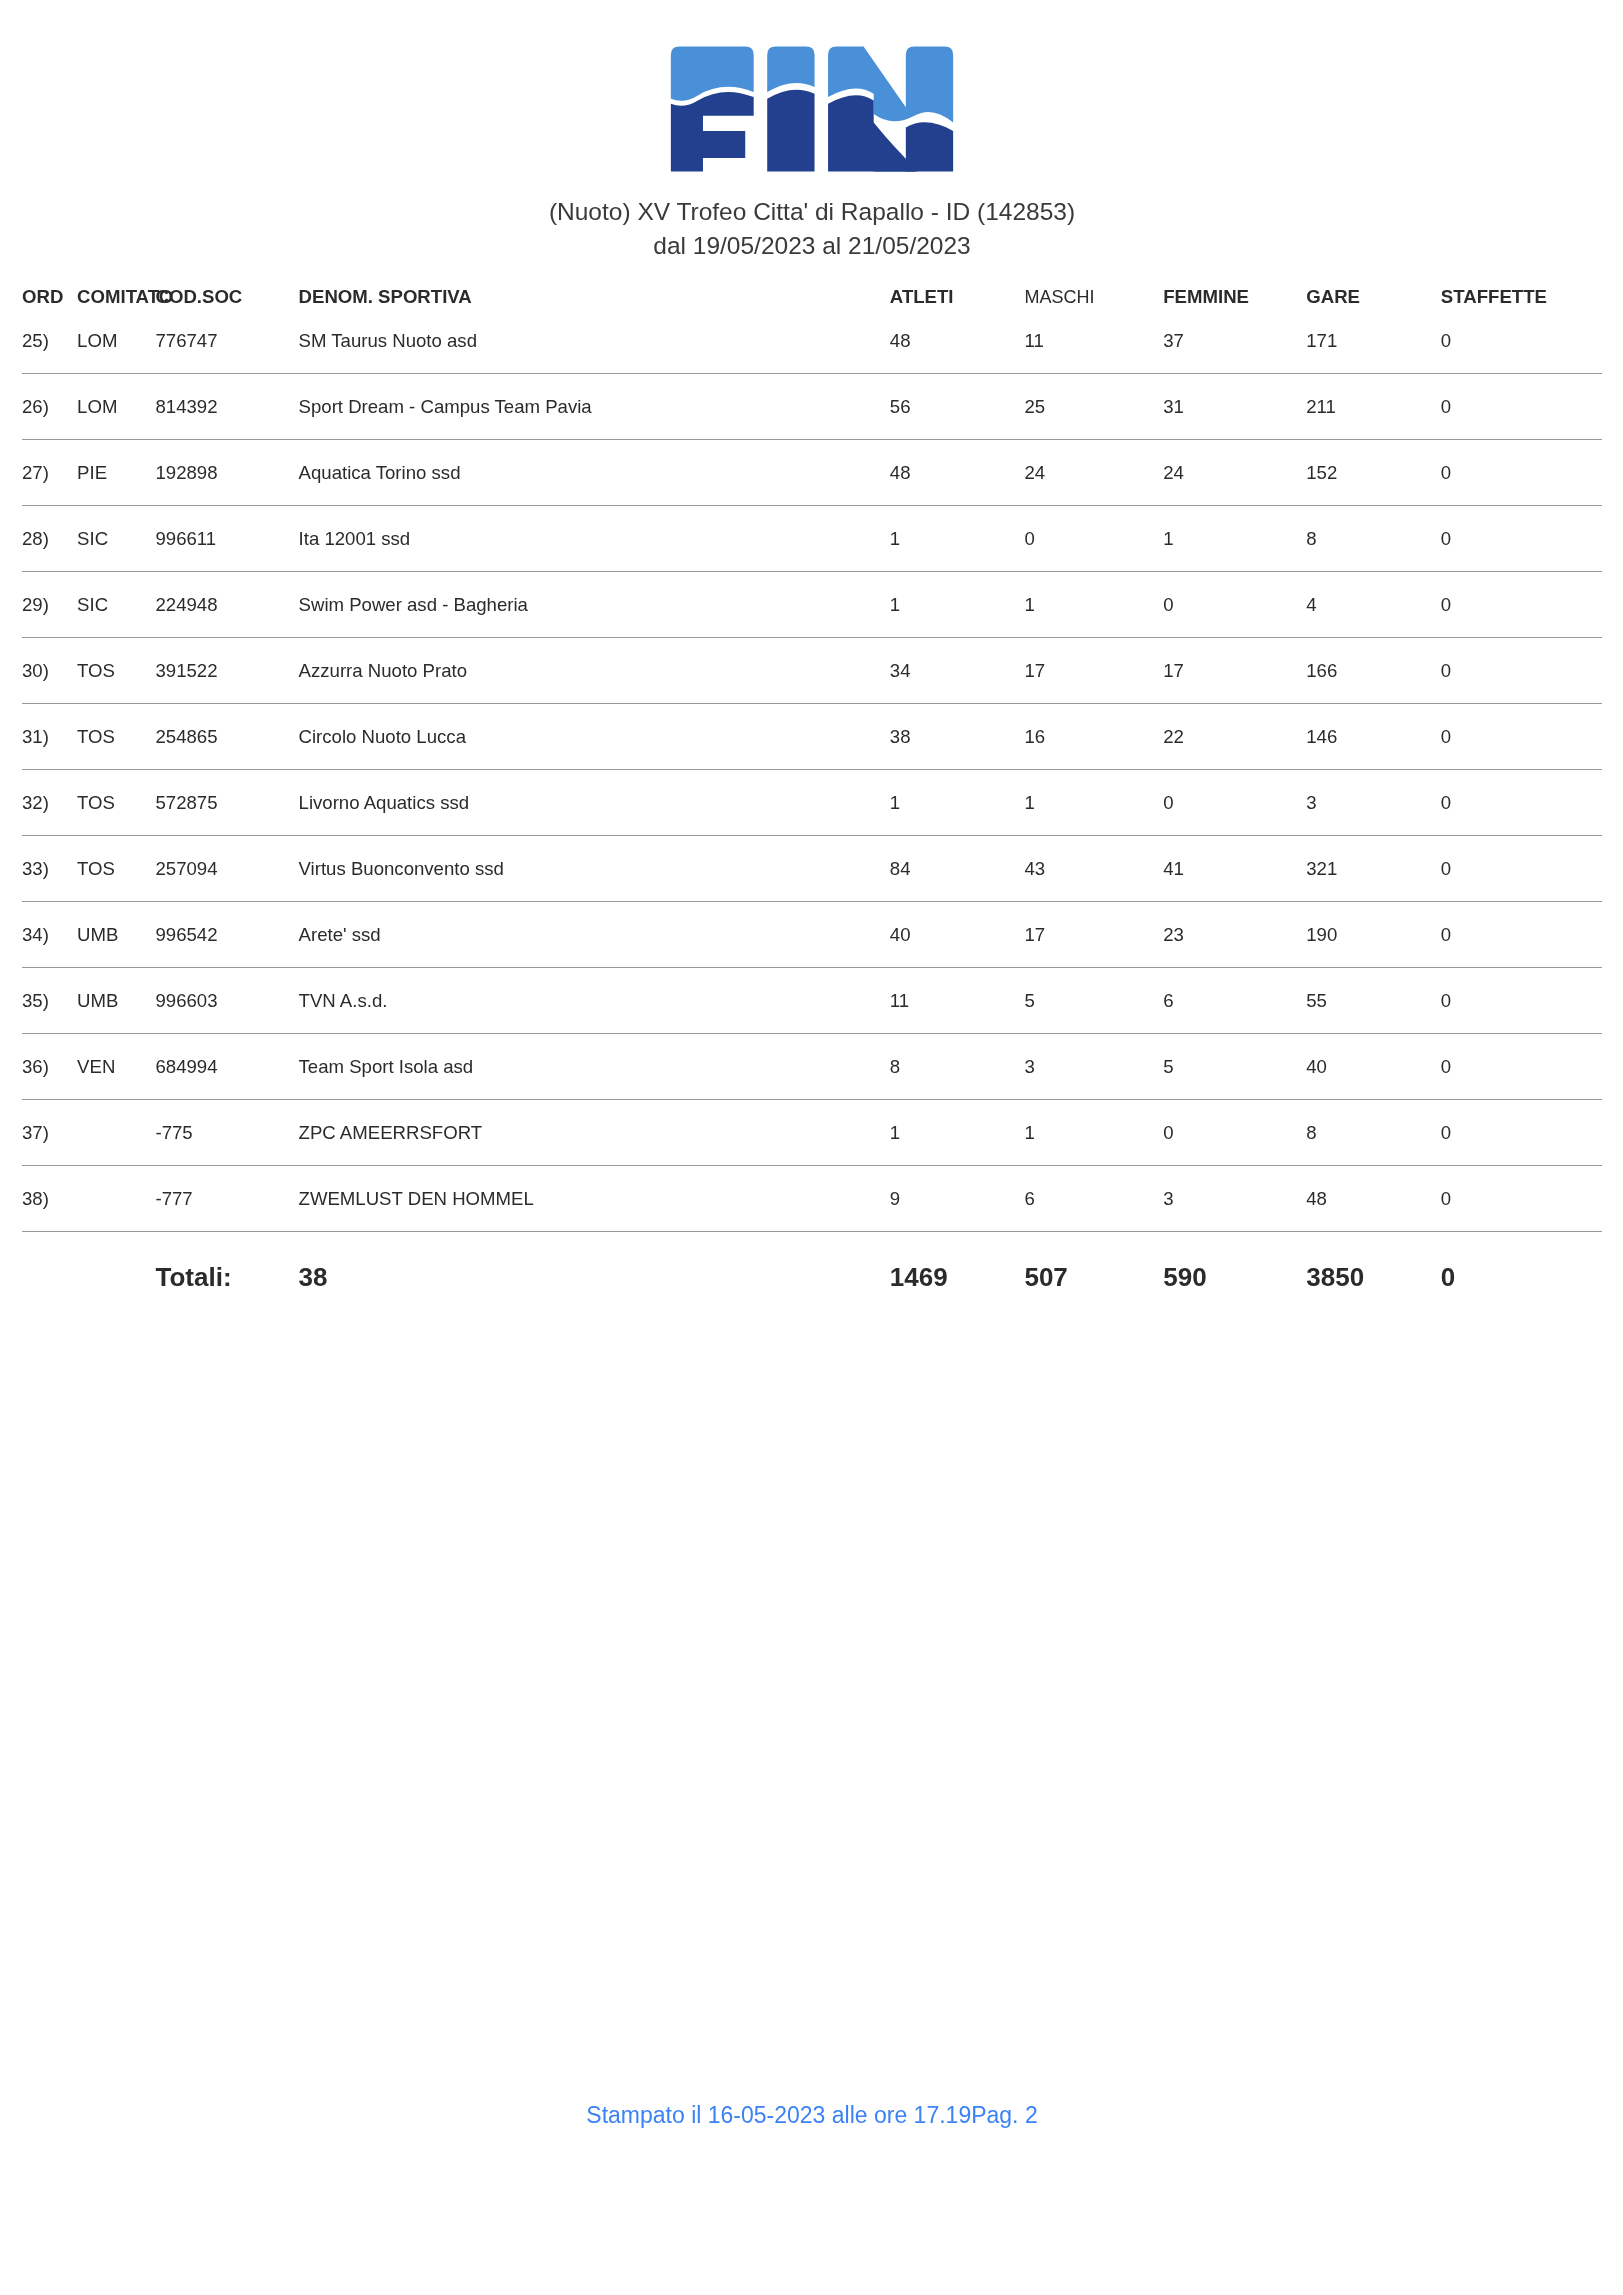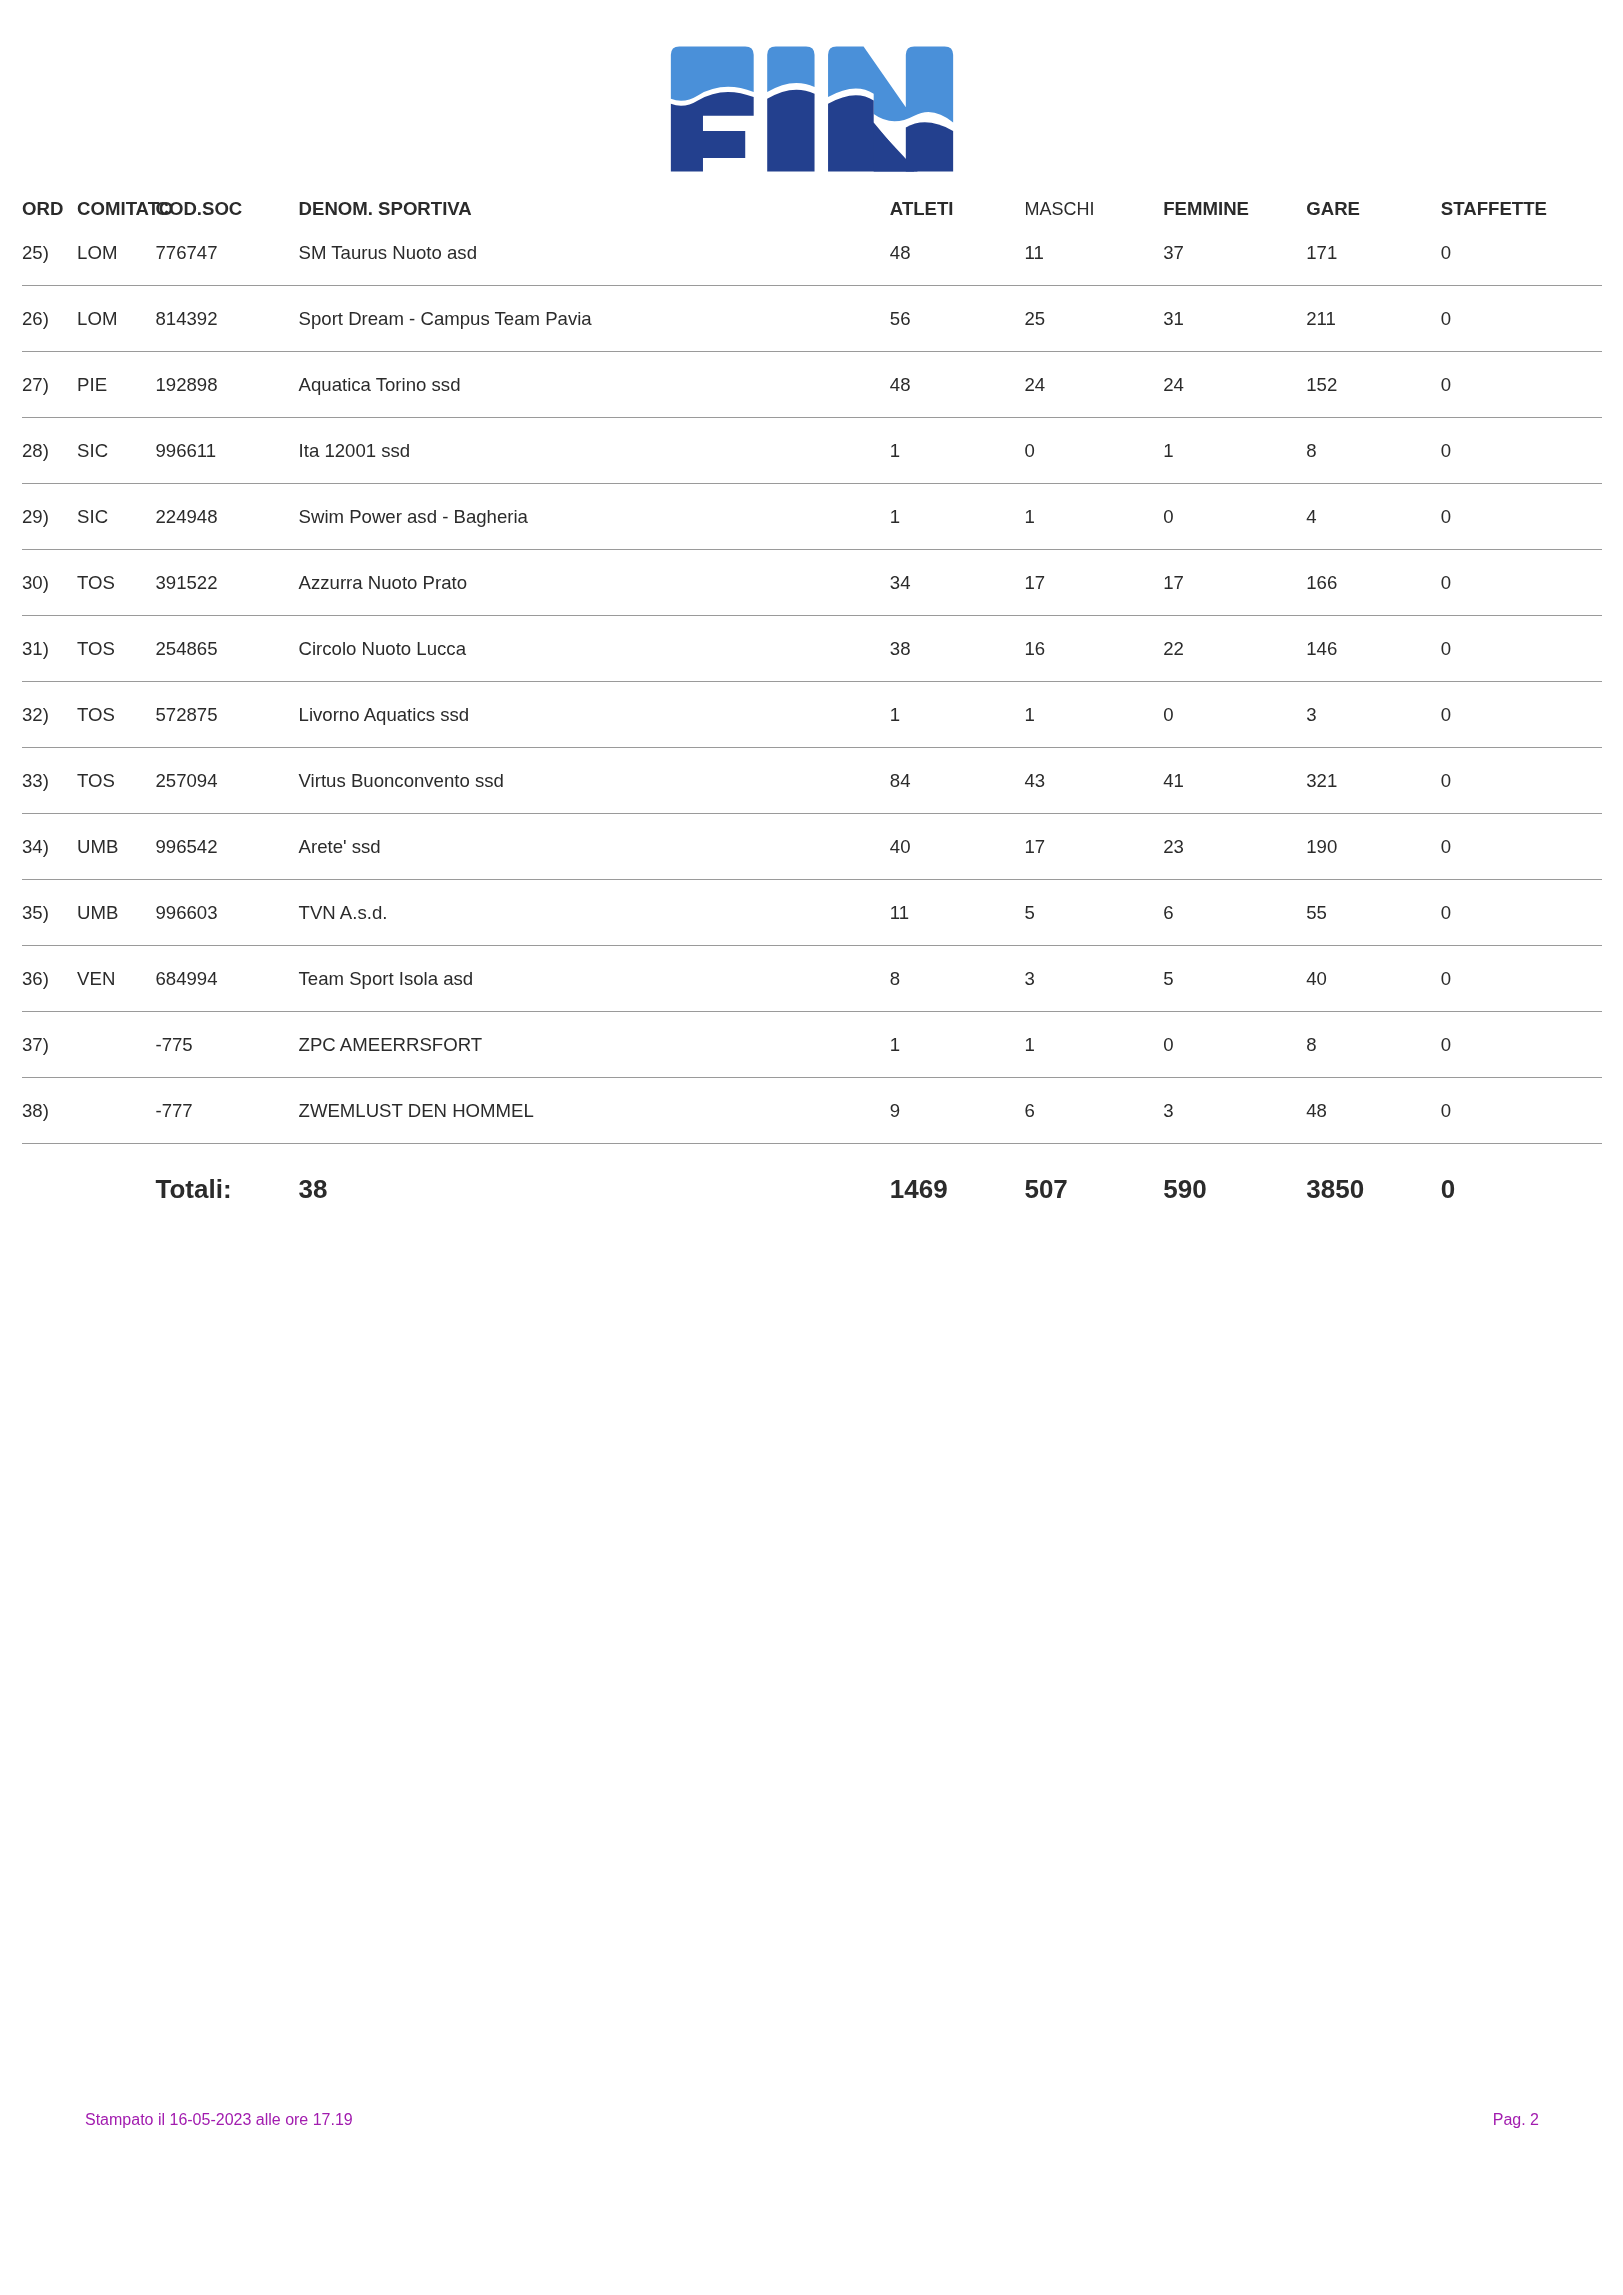--- a/index.html
+++ b/index.html
@@ -116,24 +116,24 @@
 
   .hdr-maschi { font-weight: 400 !important; font-size: 18px !important; }
 
   
   .footer {
     position: absolute;
     left: 0;
     right: 0;
     bottom: 166px;
     display: flex;
-    justify-content: space-between;
+    justify-content: center;
     padding: 0 85px;
-    font-size: 16px;
-    color: #a21caf;
+    font-size: 23px;
+    color: #3b82f6;
   }
 </style>
 </head>
 <body>
 
 <div class="header">
   <div class="logo-wrap">
     <svg class="logo-mark" viewBox="0 0 350 155">
 
       <path d="M8 14 Q8 4 18 4 L96 4 Q106 4 106 14 L106 58 Q70 44 40 62 Q24 72 8 66 Z" fill="#4a90d9"></path>
@@ -142,20 +142,24 @@
       <path d="M122 14 Q122 4 132 4 L168 4 Q178 4 178 14 L178 52 Q152 40 122 58 Z" fill="#4a90d9"></path>
       <path d="M122 66 Q152 48 178 60 L178 152 L122 152 Z" fill="#23408e"></path>
 
       <path d="M194 14 Q194 4 204 4 L236 4 L286 76 L286 14 Q286 4 296 4 L332 4 Q342 4 342 14 L342 94 Q318 74 296 86 Q270 100 248 84 L248 60 Q226 46 194 64 Z" fill="#4a90d9"></path>
       <path d="M194 72 Q226 54 248 68 L248 94 L296 152 L194 152 Z" fill="#23408e"></path>
       <path d="M286 152 L286 100 Q310 86 342 104 L342 152 Z" fill="#23408e"></path>
       <path d="M248 96 L300 152 L248 152 Z" fill="#23408e"></path>
     </svg>
   </div>
 
+  <div class="doc-title">
+    <div>(Nuoto) XV Trofeo Citta' di Rapallo - ID (142853)</div>
+    <div>dal 19/05/2023 al 21/05/2023</div>
+  </div>
 </div>
 
 <div class="table-area">
   <table class="report">
     <colgroup>
       <col class="c-ord">
         <col class="c-com">
         <col class="c-cod">
         <col class="c-den">
       <col class="c-atleti">

